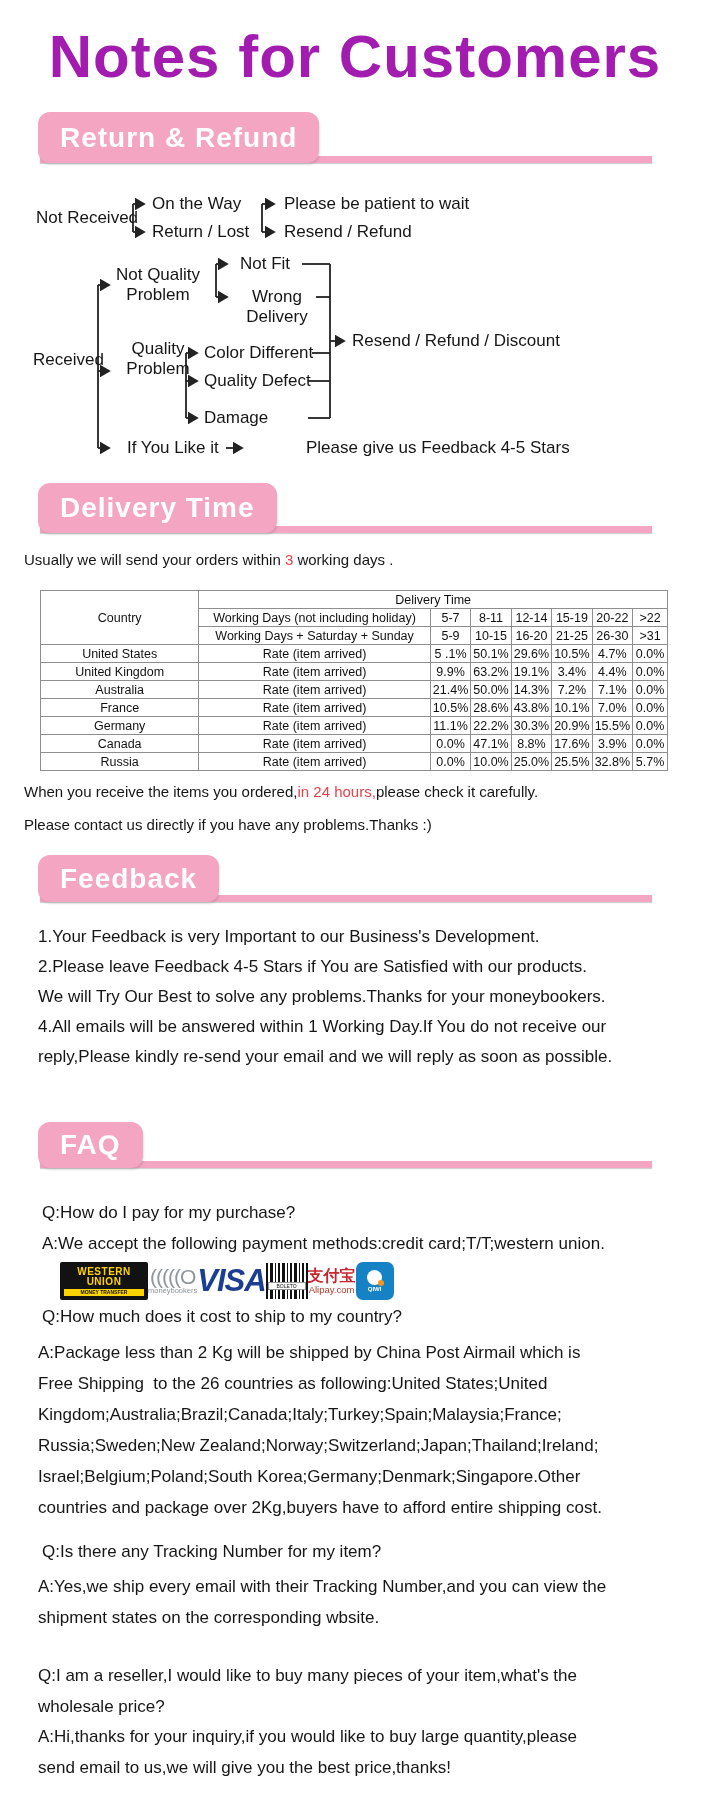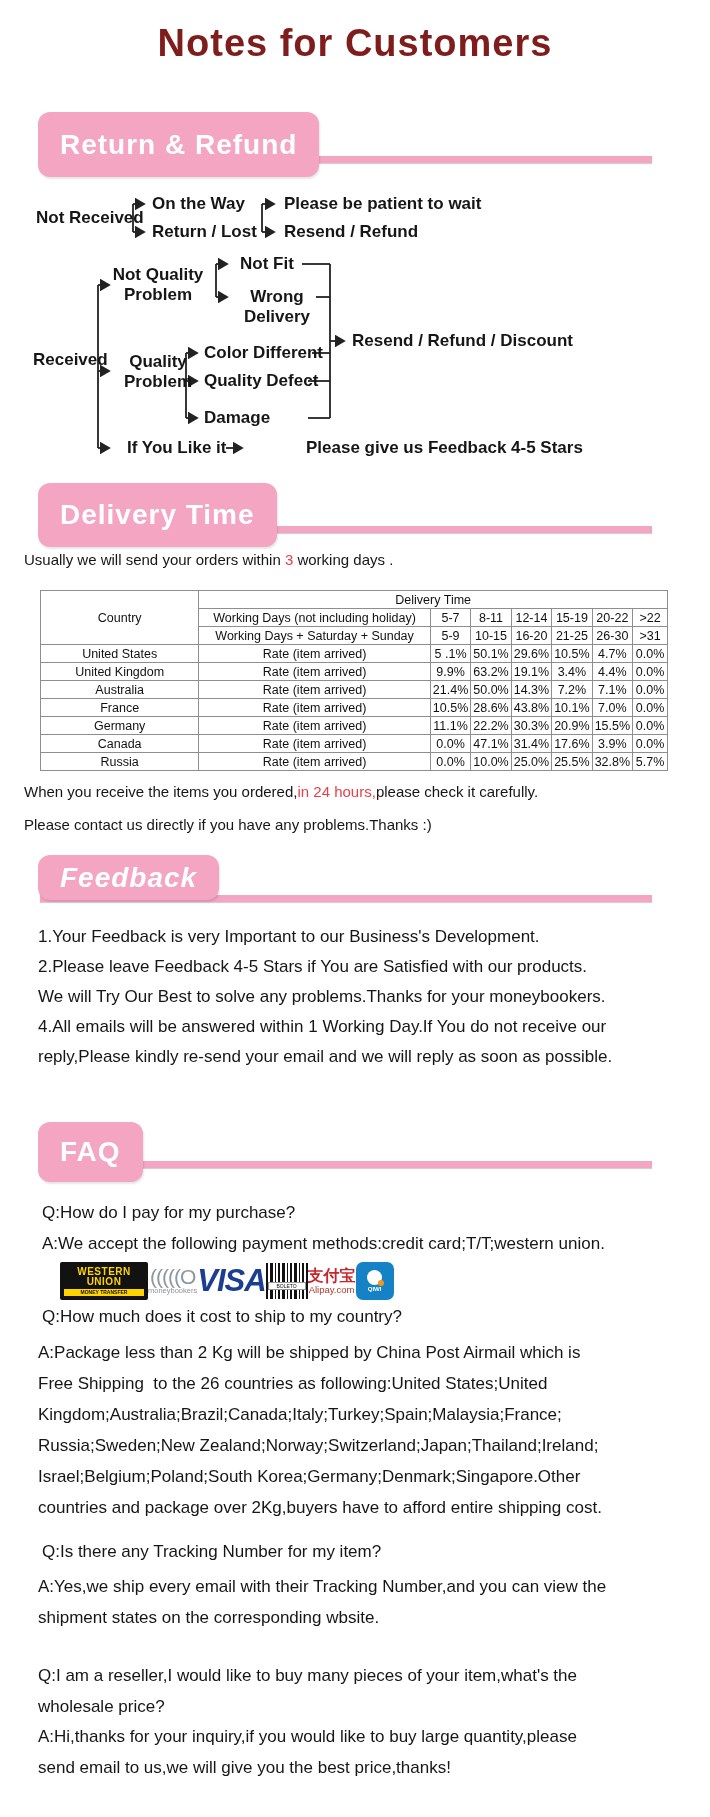--- a/index.html
+++ b/index.html
@@ -1,32 +1,32 @@
 <!DOCTYPE html>
 <html><head>
 <meta charset="utf-8">
 <style>
   html,body{margin:0;padding:0;background:#ffffff;}
   #page{position:relative;width:710px;height:1817px;background:#fff;overflow:hidden;
         font-family:"Liberation Sans","DejaVu Sans",sans-serif;color:#1a1a1a;}
 
   
   .page-title{position:absolute;top:22px;left:0;width:100%;text-align:center;
-    font-size:38px;font-weight:bold;color:#7f1d1d;letter-spacing:1px;}
+    font-size:60px;font-weight:bold;color:#a21caf;letter-spacing:1px;}
 
   
   .section-head{position:absolute;left:0;width:710px;}
   .section-bar{position:absolute;left:40px;width:612px;height:7px;background:#F3A5C1;
     box-shadow:0 1px 1px rgba(0,0,0,.18);}
   .section-badge{position:absolute;left:38px;top:0;background:#F3A5C1;color:#ffffff;
-    border-radius:12px;font-weight:bold;padding:7px 22px;box-shadow:1px 2px 2px rgba(0,0,0,.10);
+    border-radius:12px;font-weight:bold;padding:0 22px;box-shadow:1px 2px 2px rgba(0,0,0,.10);
     display:flex;align-items:center;font-size:28px;letter-spacing:1px;}
 
   
-  .flowchart{position:absolute;left:0;top:190px;width:596px;height:290px;font-weight:bold;}
+  .flowchart{position:absolute;left:0;top:190px;width:596px;height:290px;}
   .fc-lines{position:absolute;left:0;top:0;}
   .fc-label{position:absolute;font-size:17px;line-height:20px;white-space:nowrap;color:#161616;}
   .fc-label.multi{white-space:normal;text-align:center;}
 
   
   .center-line{position:absolute;left:0;width:100%;font-size:15px;
     white-space:pre;color:#161616;margin-left:24px;}
   .red{color:#E8404A;}
 
   
@@ -123,21 +123,21 @@
     <div class="fc-label" style="left:36px;top:18px;">Not Received</div>
     <div class="fc-label" style="left:152px;top:4px;">On the Way</div>
     <div class="fc-label" style="left:152px;top:32px;">Return / Lost</div>
     <div class="fc-label" style="left:284px;top:4px;">Please be patient to wait</div>
     <div class="fc-label" style="left:284px;top:32px;">Resend / Refund</div>
 
     <div class="fc-label" style="left:33px;top:160px;">Received</div>
     <div class="fc-label multi" style="left:112px;top:75px;width:92px;">Not Quality Problem</div>
     <div class="fc-label" style="left:240px;top:64px;">Not Fit</div>
     <div class="fc-label multi" style="left:230px;top:97px;width:94px;">Wrong Delivery</div>
-    <div class="fc-label multi" style="left:112px;top:162px;width:92px;">Quality Problem</div>
+    <div class="fc-label multi" style="left:112px;top:149px;width:92px;">Quality Problem</div>
     <div class="fc-label" style="left:204px;top:153px;">Color Different</div>
     <div class="fc-label" style="left:204px;top:181px;">Quality Defect</div>
     <div class="fc-label" style="left:204px;top:218px;">Damage</div>
     <div class="fc-label" style="left:352px;top:141px;">Resend / Refund / Discount</div>
     <div class="fc-label" style="left:127px;top:248px;">If You Like it</div>
     <div class="fc-label" style="left:258px;top:248px;margin-left:48px;">Please give us Feedback 4-5 Stars</div>
   </div>
 
   <div class="section-head" style="top:483px;height:50px;">
     <div class="section-bar" style="top:43px;"></div>
@@ -231,21 +231,21 @@
         <td>30.3%</td>
         <td>20.9%</td>
         <td>15.5%</td>
         <td>0.0%</td>
       </tr>
         <tr>
         <td>Canada</td>
         <td>Rate (item arrived)</td>
         <td>0.0%</td>
         <td>47.1%</td>
-        <td>31.4%</td>
+        <td>8.8%</td>
         <td>17.6%</td>
         <td>3.9%</td>
         <td>0.0%</td>
       </tr>
         <tr>
         <td>Russia</td>
         <td>Rate (item arrived)</td>
         <td>0.0%</td>
         <td>10.0%</td>
         <td>25.0%</td>
@@ -254,21 +254,21 @@
         <td>5.7%</td>
       </tr>
       </tbody>
   </table>
 
   <div class="center-line" style="top:783px;"><span>When you receive the items you ordered,</span><span class="red">in 24 hours,</span><span>please check it carefully.</span></div>
   <div class="center-line" style="top:816px;">Please contact us directly if you have any problems.Thanks :)</div>
 
   <div class="section-head" style="top:855px;height:47px;">
     <div class="section-bar" style="top:40px;"></div>
-    <div class="section-badge" style="height:31px;font-style:italic;">Feedback</div>
+    <div class="section-badge" style="height:47px;">Feedback</div>
   </div>
 
   <div class="para" style="top:922px;">
 
   <div class="pline">1.Your Feedback is very Important to our Business's Development.</div>
       <div class="pline">2.Please leave Feedback 4-5 Stars if You are Satisfied with our products.</div>
       <div class="pline">We will Try Our Best to solve any problems.Thanks for your moneybookers.</div>
       <div class="pline">4.All emails will be answered within 1 Working Day.If You do not receive our</div>
       <div class="pline">reply,Please kindly re-send your email and we will reply as soon as possible.</div>
     </div>

